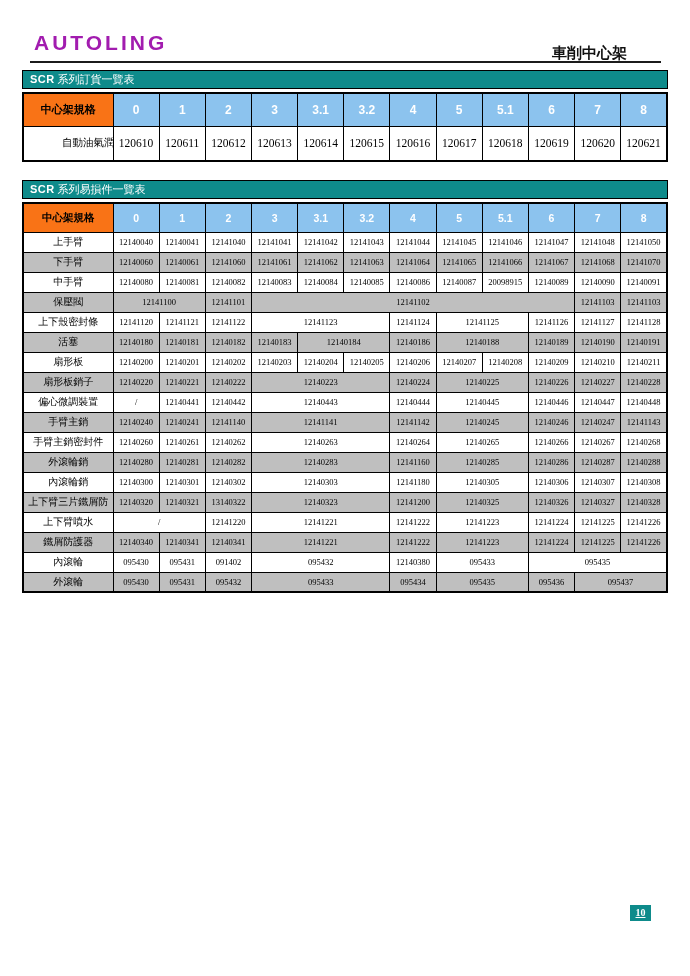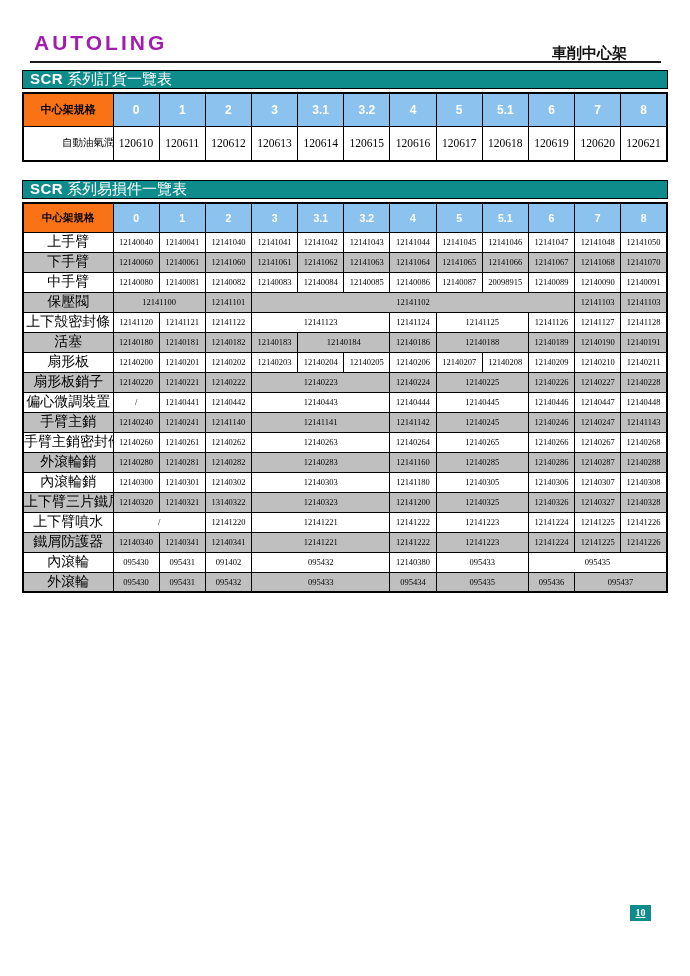--- a/index.html
+++ b/index.html
@@ -20,21 +20,21 @@
   }
   .rule {
     position:absolute; left:30px; top:61px; width:631px; height:2px;
     background:#1b1b1b;
   }
   .tbl-block { position:absolute; left:22px; width:646px; }
   .tbl-block.t1 { top:70px; }
   .tbl-block.t2 { top:180px; }
   .title-bar {
     height:19px; background:#0e8b8b; border:1px solid #000;
-    color:#ffffff; font-size:15px; line-height:16px; padding-left:7px;
+    color:#ffffff; font-size:11px; line-height:16px; padding-left:7px;
     margin-bottom:3px;
   }
   .title-bar .scr {
     font-family:"Liberation Sans", sans-serif; font-weight:bold;
     letter-spacing:0.5px;
   }
   table {
     border-collapse:collapse; table-layout:fixed; width:646px;
     border:2px solid #000;
   }
@@ -52,21 +52,21 @@
   .t1 th { height:33px; }
   .t1 th.spec-h { font-size:11px; }
   .t1 th.colnum { font-size:12px; }
   .t1 td { height:35px; font-size:11.5px; }
   .t1 td.rowlabel { font-size:10.5px;padding-left:38px; }
   
   .t2 th { height:29px; }
   .t2 th.spec-h { font-size:10.5px; }
   .t2 th.colnum { font-size:10.5px; }
   .t2 td { height:20px; font-size:8.5px; }
-  .t2 td.rowlabel { font-size:14px; }
+  .t2 td.rowlabel { font-size:10px; }
   .pagenum {
     position:absolute; left:630px; top:905px; width:21px; height:16px;
     background:#0e8b8b; color:#fff; font-size:10px; font-weight:bold;
     text-align:center; line-height:16px;text-decoration:underline;
   }
 </style>
 </head>
 <body>
 
 <div class="page">

